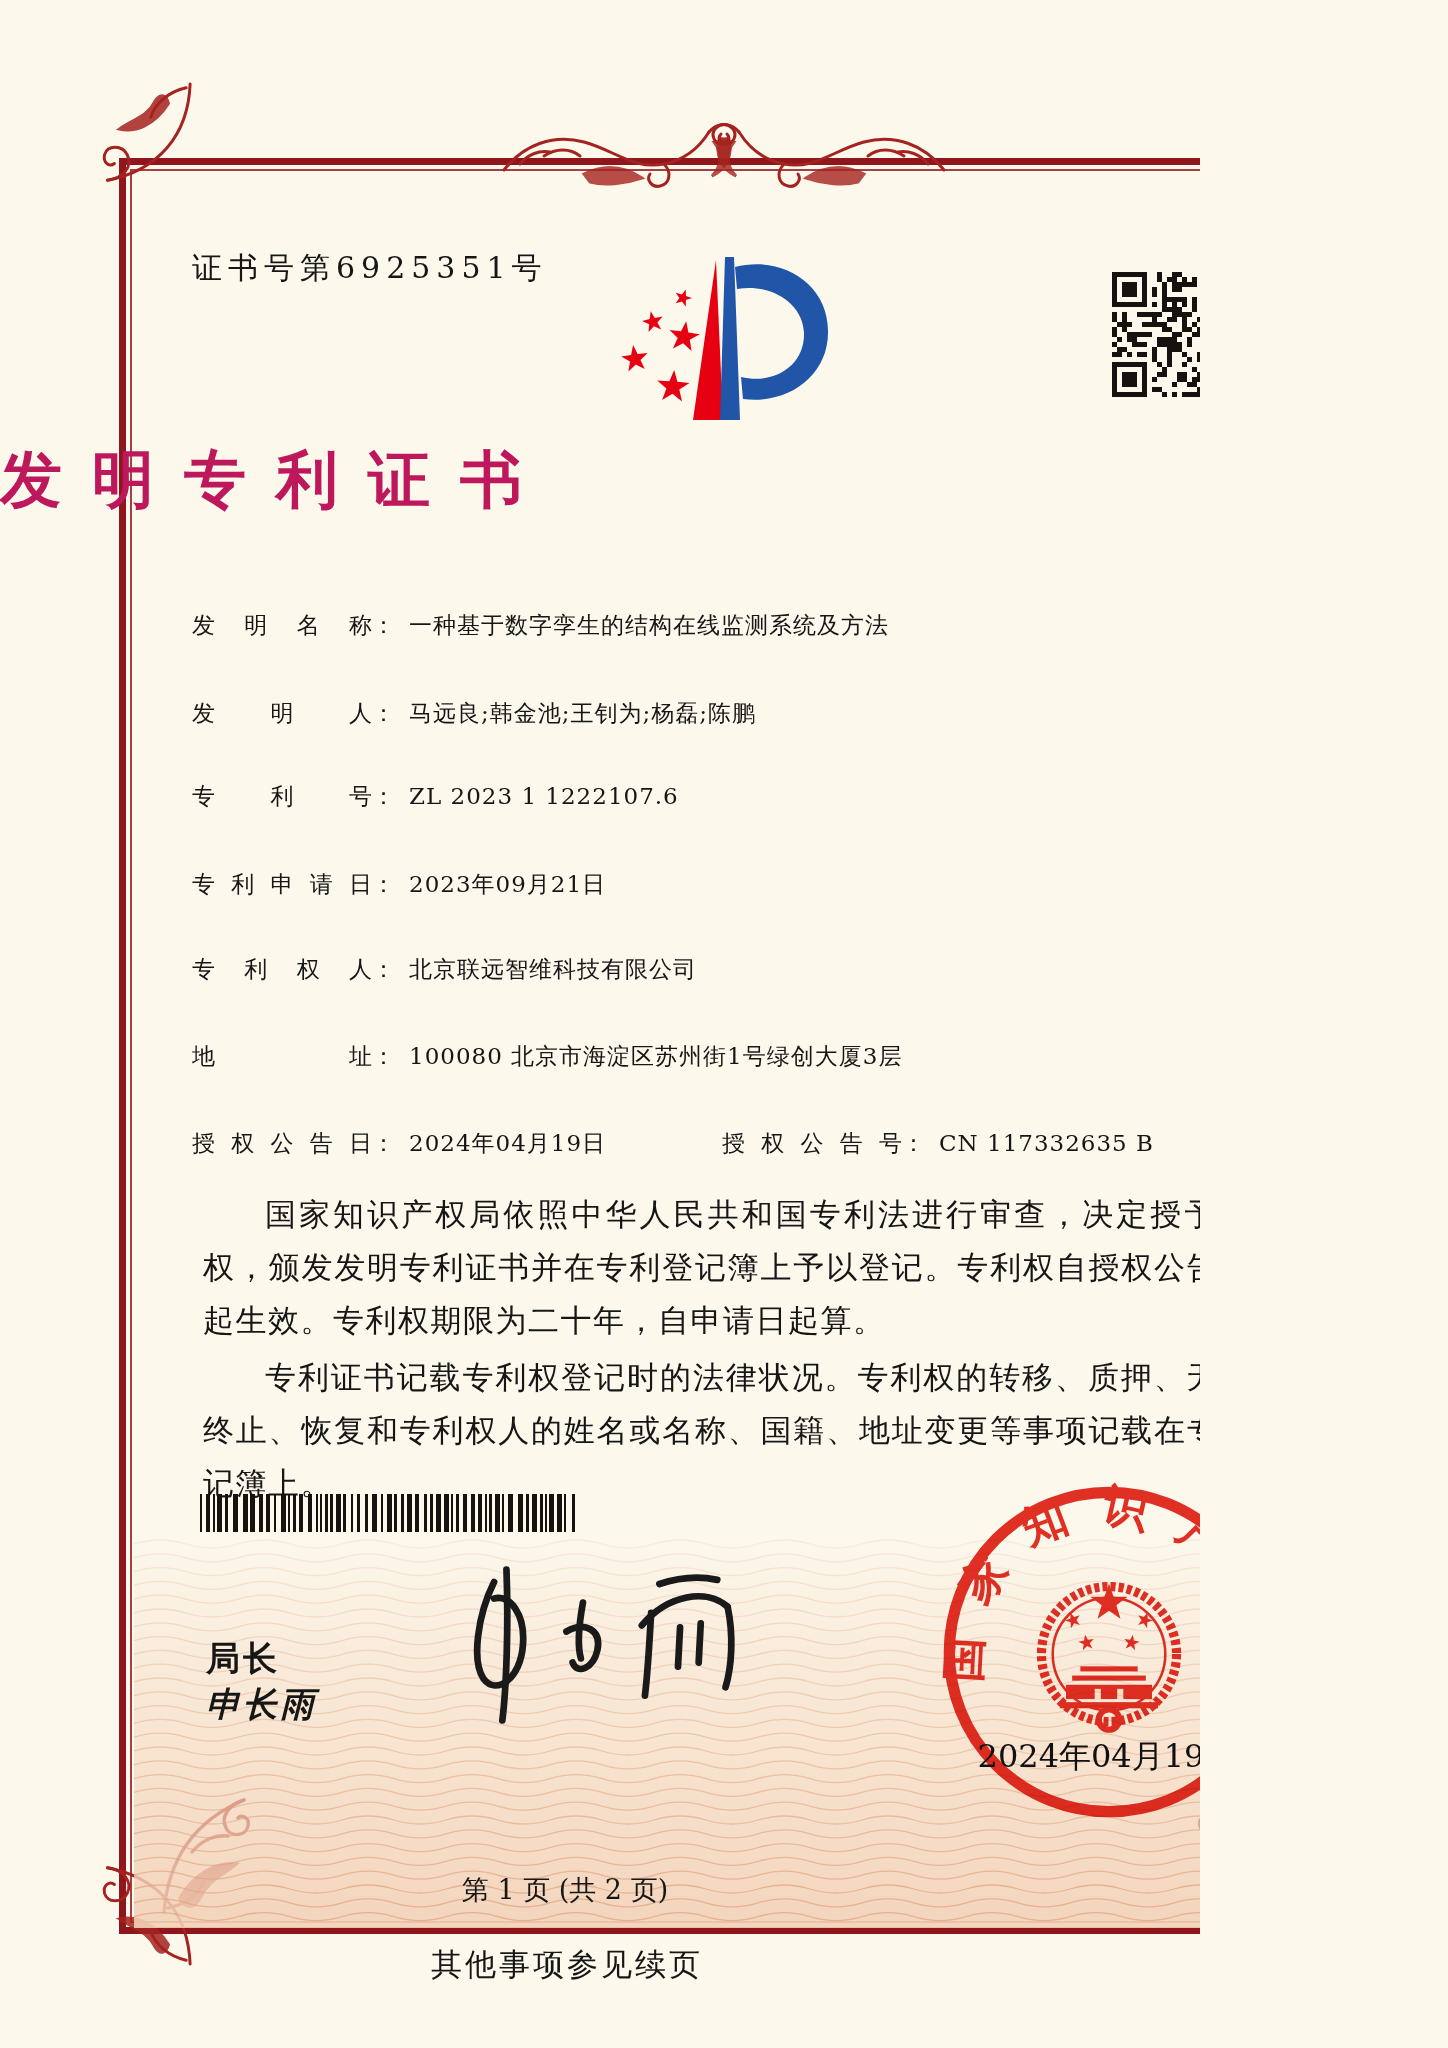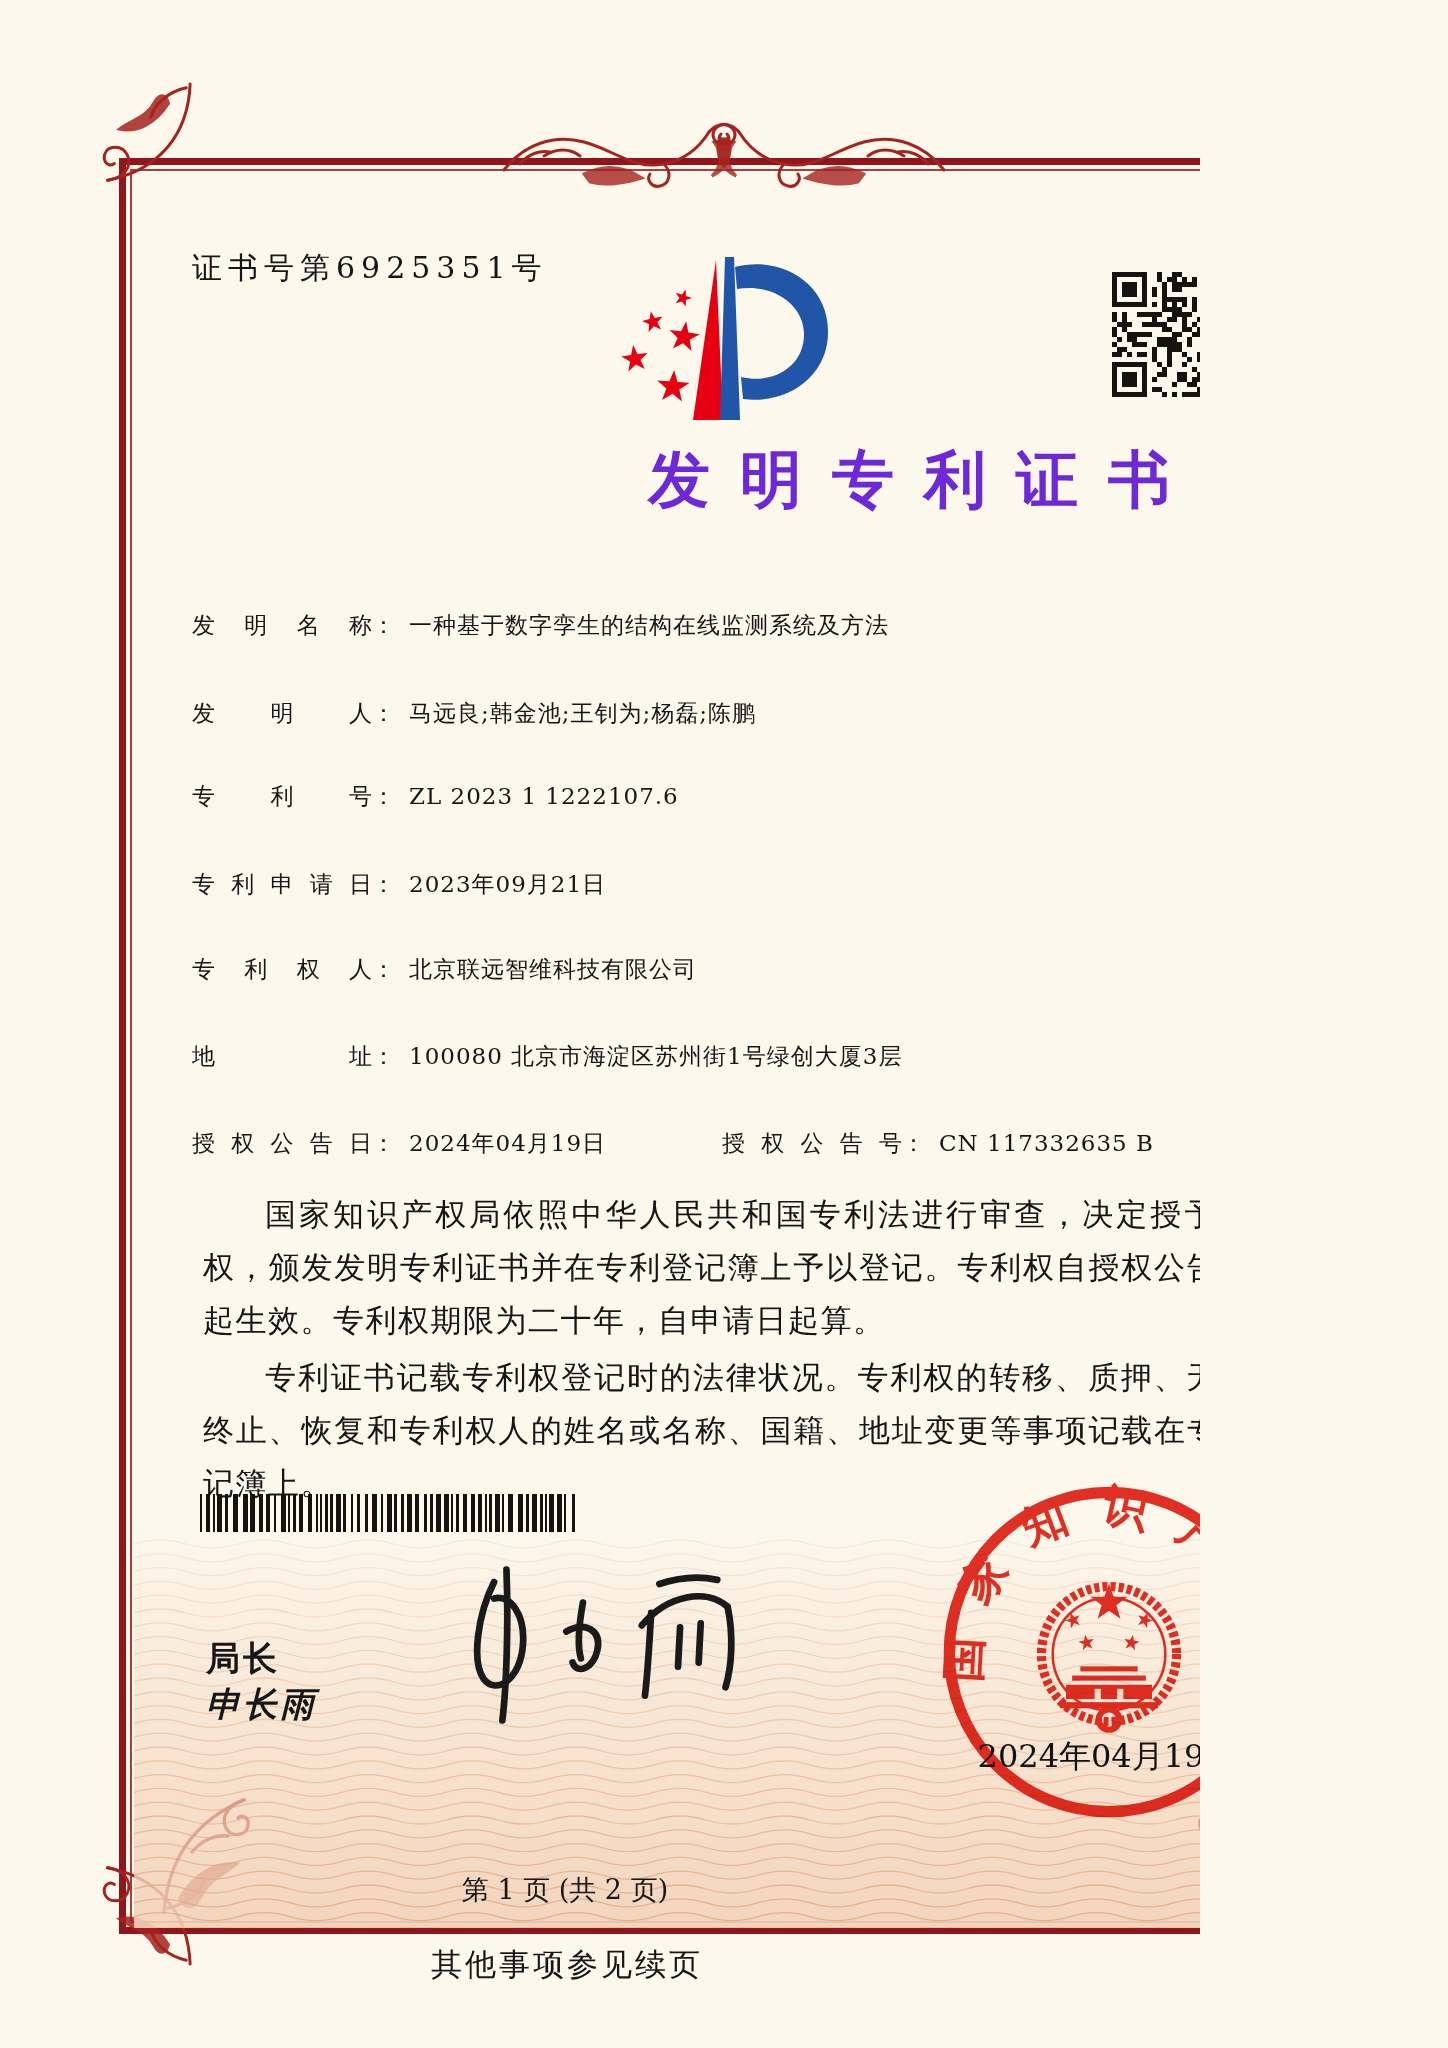--- a/index.html
+++ b/index.html
@@ -5,22 +5,22 @@
   html,body{margin:0;padding:0;background:#fcf8ec;}
   #page{position:relative;width:1200px;height:2048px;background:#fcf8ec;overflow:hidden;
         font-family:"DejaVu Serif","Liberation Serif",serif;color:#161616;}
   .abs{position:absolute;}
   
   #frame{position:absolute;left:119px;top:158px;width:1211px;height:1776px;box-sizing:border-box;
          border:7px solid #8e161c;}
   #frame-inner{position:absolute;inset:4px;border:2px solid #a34043;}
   
   #cert-no{left:192px;top:248px;font-size:30px;letter-spacing:6px;}
-  #title{left:0;right:0;top:438px;text-align:right;font-size:62px;font-weight:bold;
-         letter-spacing:30px;padding-left:30px;color:#6d28d9;}
+  #title{left:0;right:0;top:438px;text-align:left;font-size:62px;font-weight:bold;
+         letter-spacing:30px;color:#be185d;}
   
   .row{position:absolute;left:192px;width:1120px;height:46px;font-size:23px;line-height:46px;white-space:nowrap;}
   .flabel{display:inline-block;width:180px;text-align:justify;text-align-last:justify;vertical-align:top;}
   .colon{display:inline-block;margin-right:14px;}
   .fvalue{letter-spacing:1px;}
   .pair2{position:absolute;left:530px;top:0;}
   
   #paras{position:absolute;left:203px;top:1188px;width:1082px;font-size:31px;line-height:53px;
          text-align:justify;letter-spacing:1.5px;}
   #paras p{margin:0 0 4px 0;text-indent:2em;}

